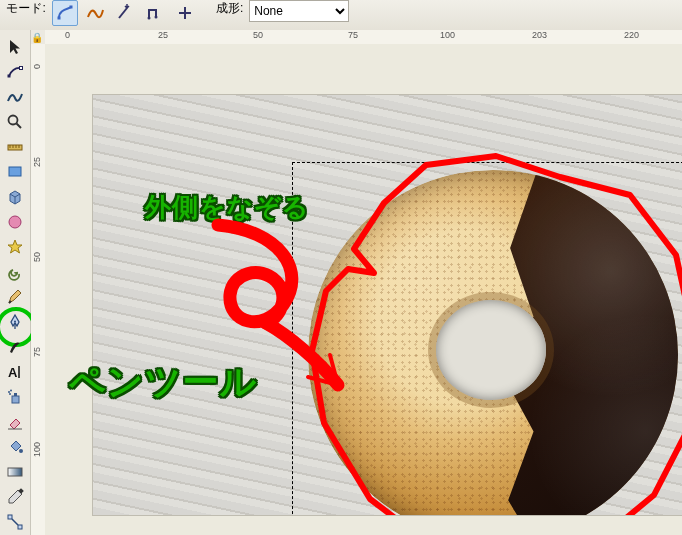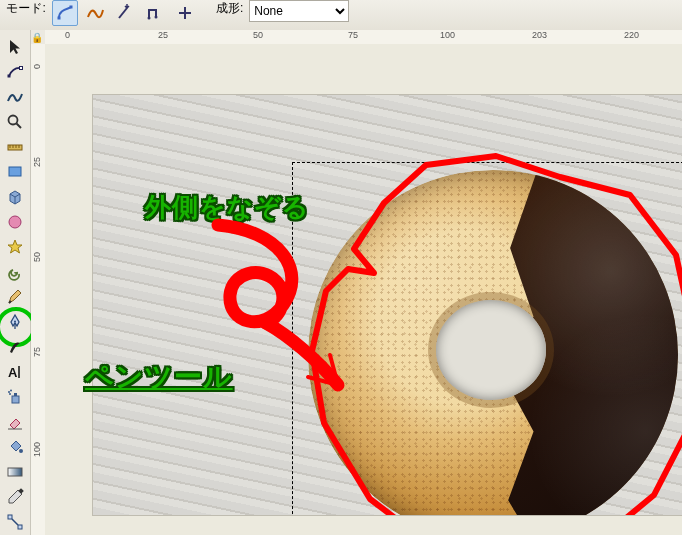--- a/index.html
+++ b/index.html
@@ -92,21 +92,21 @@
   .trace{position:absolute;left:199px;top:58px;width:420px;height:420px;
     pointer-events:none;}
   
   .anno{position:absolute;font-weight:900;
     font-family:"Arial Black","Meiryo",sans-serif;letter-spacing:1px;
     color:#17b400;
     text-shadow:
       -2px -2px 0 #0a4c00,2px -2px 0 #0a4c00,-2px 2px 0 #0a4c00,2px 2px 0 #0a4c00,
       0 -2px 0 #0a4c00,0 2px 0 #0a4c00,-2px 0 0 #0a4c00,2px 0 0 #0a4c00;}
   .anno1{left:52px;top:95px;font-size:26px;}
-  .anno2{left:40px;top:314px;font-size:28px;text-decoration:underline;}
+  .anno2{left:24px;top:314px;font-size:36px;}
   
   .arrow{position:absolute;left:95px;top:120px;width:200px;height:200px;
     pointer-events:none;}
 </style>
 </head>
 <body>
 
 <div class="optbar">
   <span class="lbl">モード:</span>
 

